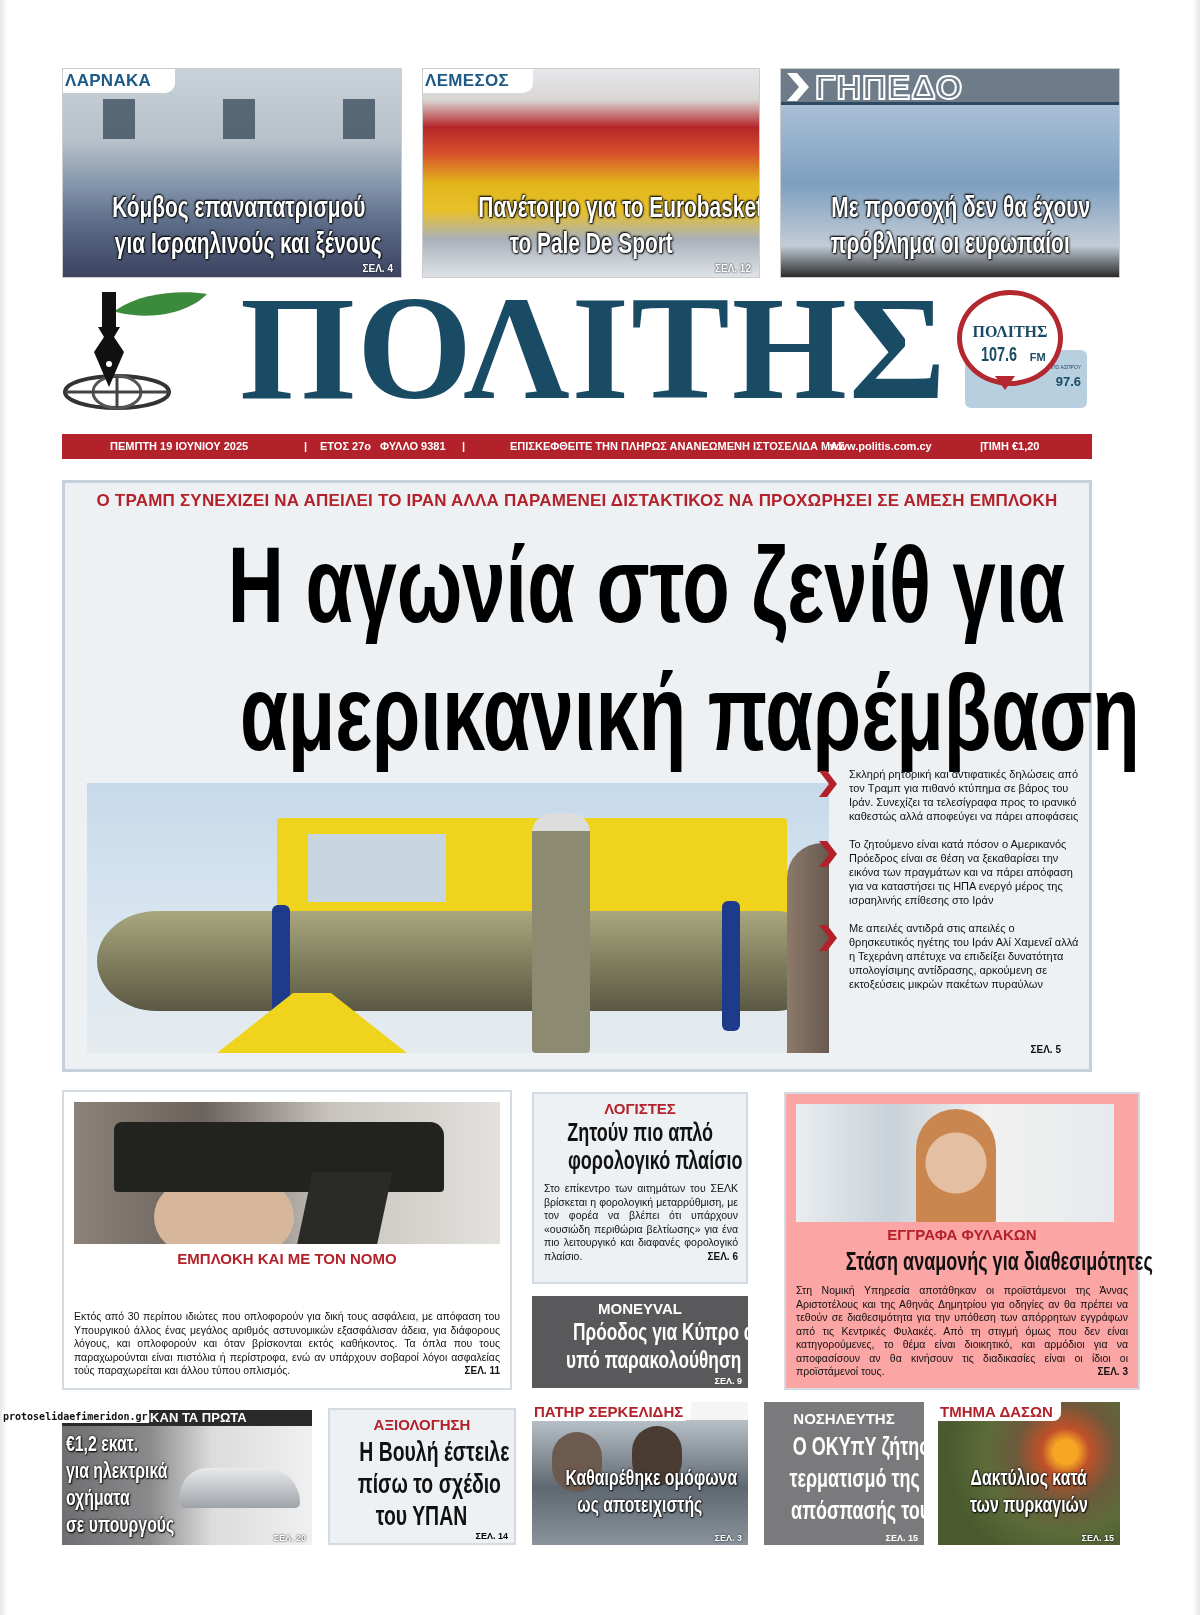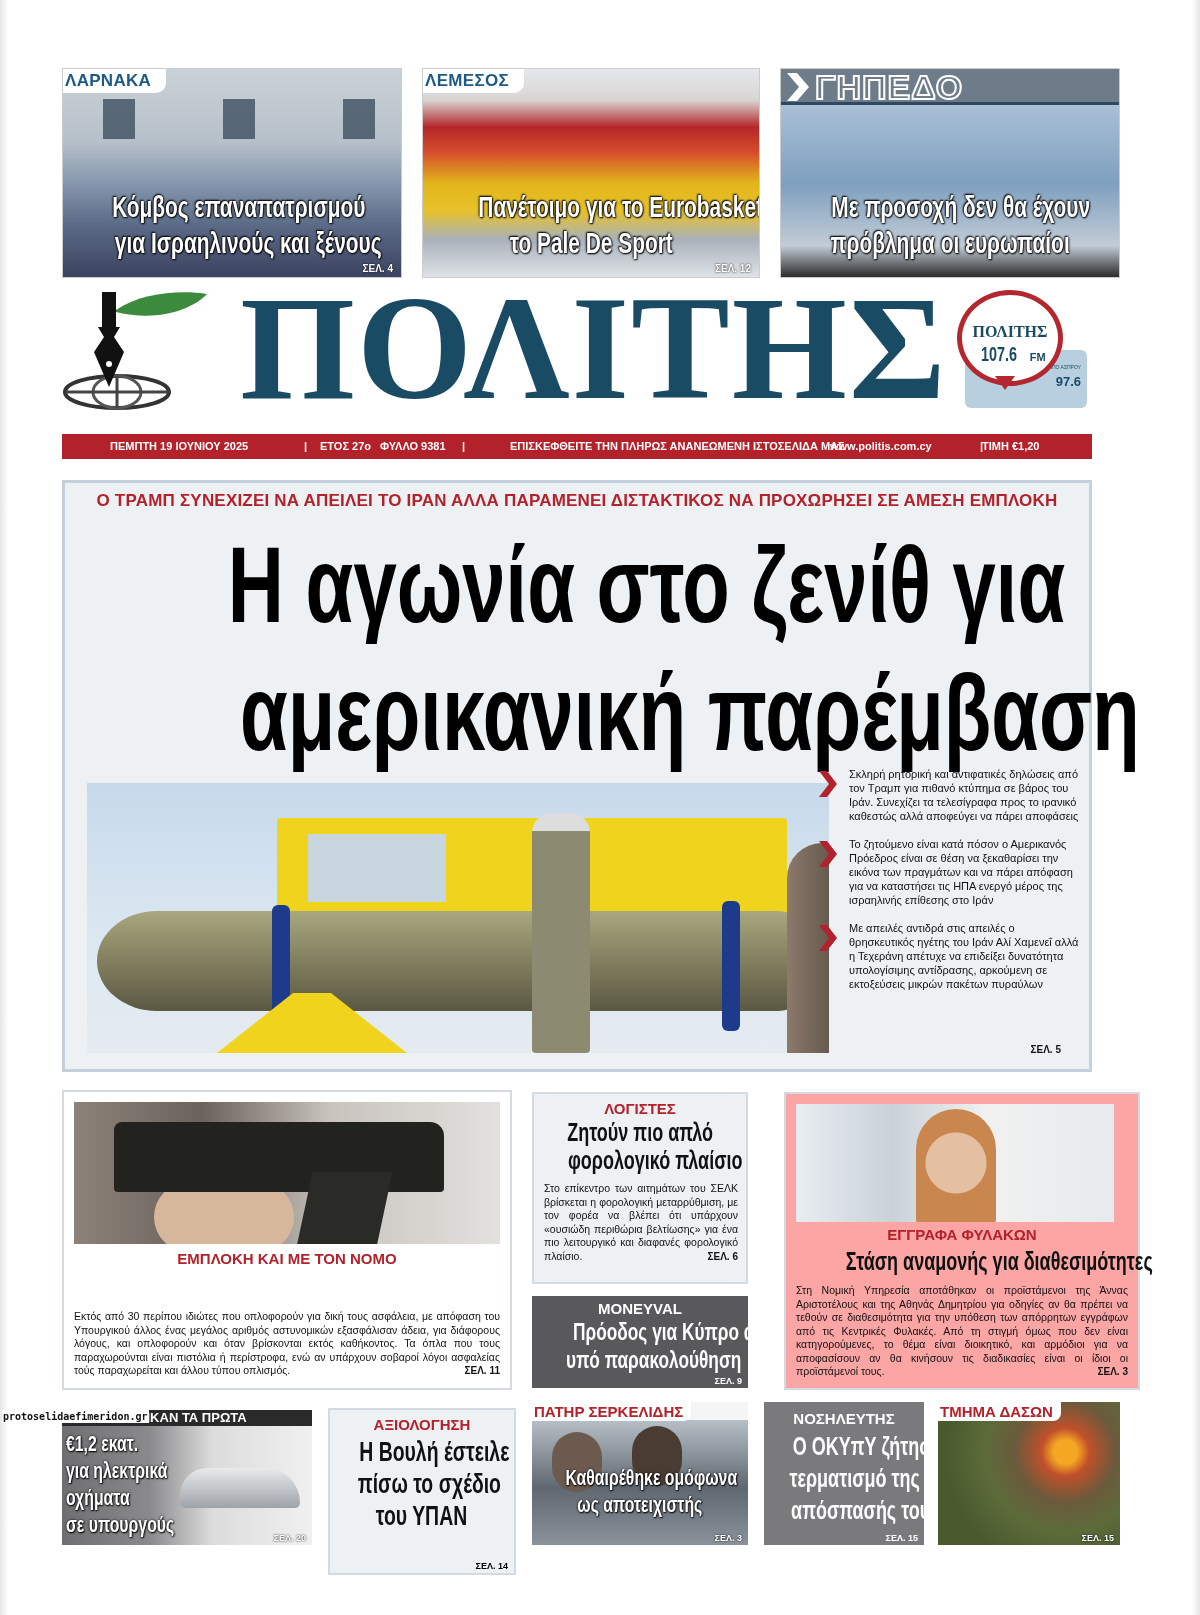--- a/index.html
+++ b/index.html
@@ -6,21 +6,21 @@
   html, body { width: 1200px; height: 1615px; background: #fff; overflow: hidden; }
   body { font-family: "Liberation Sans", sans-serif; position: relative; }
   .page { position: absolute; left: 0; top: 0; width: 1200px; height: 1615px; background: #fff; }
   .page-shadow-left { position: absolute; left: 0; top: 0; width: 8px; height: 1615px; background: linear-gradient(to right,#e6e6e6,#fff); }
   .page-shadow-right { position: absolute; right: 0; top: 0; width: 8px; height: 1615px; background: linear-gradient(to left,#e6e6e6,#fff); }
   .cond { display: inline-block; transform: scaleX(0.72); transform-origin: center; white-space: nowrap; }
 
   
   .teaser { position: absolute; top: 68px; height: 210px; overflow: hidden; border: 1px solid #ccc; }
   .teaser .photo { position: absolute; inset: 0; }
-  .teaser .tag { position: absolute; left: 0; top: 0; background: #fff; color: #1d5a86; font-weight: bold; font-size: 17px; padding: 2px 15px 2px 2px; border-bottom-right-radius: 10px; letter-spacing: 0.3px; }
+  .teaser .tag { position: absolute; left: 0; top: 0; background: #fff; color: #1d5a86; font-weight: bold; font-size: 17px; padding: 2px 24px 2px 2px; border-bottom-right-radius: 10px; letter-spacing: 0.3px; }
   .teaser .headline { position: absolute; left: 0; right: 0; bottom: 16px; text-align: center; color: #fff; font-weight: bold; font-size: 29px; line-height: 36px; text-shadow: 0 0 3px #000, 1px 1px 2px #000, -1px -1px 2px #000; }
   .teaser .pageref { position: absolute; right: 8px; bottom: 3px; color: #fff; font-size: 10px; font-weight: bold; text-shadow: 0 0 2px #000; }
 
   .airport-photo { background:
       linear-gradient(to bottom, #c9d2d8 0%, #b6c0c8 35%, #8597ad 55%, #5b6a86 75%, #3b4360 100%); }
   .airport-photo::before { content: ""; position: absolute; left: 0; right: 0; top: 30px; height: 40px;
       background: repeating-linear-gradient(to right, transparent 0 40px, #2c3e50 40px 72px, transparent 72px 120px); opacity: .7; }
   .arena-photo { background:
       linear-gradient(to bottom, #e6e8ec 0%, #d8d4d2 15%, #b5262a 28%, #d64d2c 40%, #e2b51b 55%, #e8c12a 68%, #a9b1bb 82%, #dfe3e7 100%); }
   .trophy-photo { background:
@@ -269,21 +269,21 @@
     <div style="position:absolute;left:118px;top:58px;width:120px;height:40px;background:linear-gradient(#e8eaec,#9ea3a8);border-radius:40px 50px 8px 8px;"></div>
     <div class="ov" style="left:4px;right:auto;top:20px;text-align:left;font-size:22px;line-height:27px;">
       <div><span class="cond" style="transform-origin:left;">€1,2 εκατ.</span></div>
       <div><span class="cond" style="transform-origin:left;">για ηλεκτρικά</span></div>
       <div><span class="cond" style="transform-origin:left;">οχήματα</span></div>
       <div><span class="cond" style="transform-origin:left;">σε υπουργούς</span></div>
     </div>
     <div class="pref-w">ΣΕΛ. 20</div>
   </div>
 
-  <div class="box" style="left:328px;top:1408px;width:188px;height:167px;background:#eef1f4;">
+  <div class="box" style="left:328px;top:1408px;width:188px;height:137px;background:#eef1f4;">
     <div class="kicker-red" style="position:absolute;left:0;right:0;top:6px;font-size:15px;">ΑΞΙΟΛΟΓΗΣΗ</div>
     <div class="hl" style="position:absolute;left:0;right:0;top:26px;font-size:27px;line-height:32px;">
       <div><span class="cond">Η Βουλή έστειλε</span></div>
       <div><span class="cond">πίσω το σχέδιο</span></div>
       <div><span class="cond">του ΥΠΑΝ</span></div>
     </div>
     <div style="position:absolute;right:6px;bottom:2px;font-size:9px;font-weight:bold;">ΣΕΛ. 14</div>
   </div>
 
   <div class="thumb" style="left:532px;top:1402px;width:216px;height:143px;background:linear-gradient(to bottom,#f5f5f5 0 18px,#b7c0c7 18px,#5f6770 60%,#8a939b 100%);">
@@ -302,17 +302,21 @@
     <div style="position:absolute;left:0;right:0;top:28px;text-align:center;font-weight:bold;font-size:25px;line-height:32px;">
       <div><span class="cond">Ο ΟΚΥπΥ ζήτησε</span></div>
       <div><span class="cond">τερματισμό της</span></div>
       <div><span class="cond">απόσπασής του</span></div>
     </div>
     <div style="position:absolute;right:6px;bottom:2px;font-size:9px;font-weight:bold;">ΣΕΛ. 15</div>
   </div>
 
   <div class="thumb" style="left:938px;top:1402px;width:182px;height:143px;background:radial-gradient(circle at 70% 35%,#f5a623 0 12px,#c0502a 24px,#6b5a3c 50px,#5d6b3a 80px,#4a5a2e 120px);">
     <div class="tag-w">ΤΜΗΜΑ ΔΑΣΩΝ</div>
+    <div class="ov" style="top:62px;font-size:22px;line-height:27px;">
+      <div><span class="cond">Δακτύλιος κατά</span></div>
+      <div><span class="cond">των πυρκαγιών</span></div>
+    </div>
     <div class="pref-w">ΣΕΛ. 15</div>
   </div>
 
   <div class="watermark">protoselidaefimeridon.gr</div>
 </div>
 
 </body></html>

